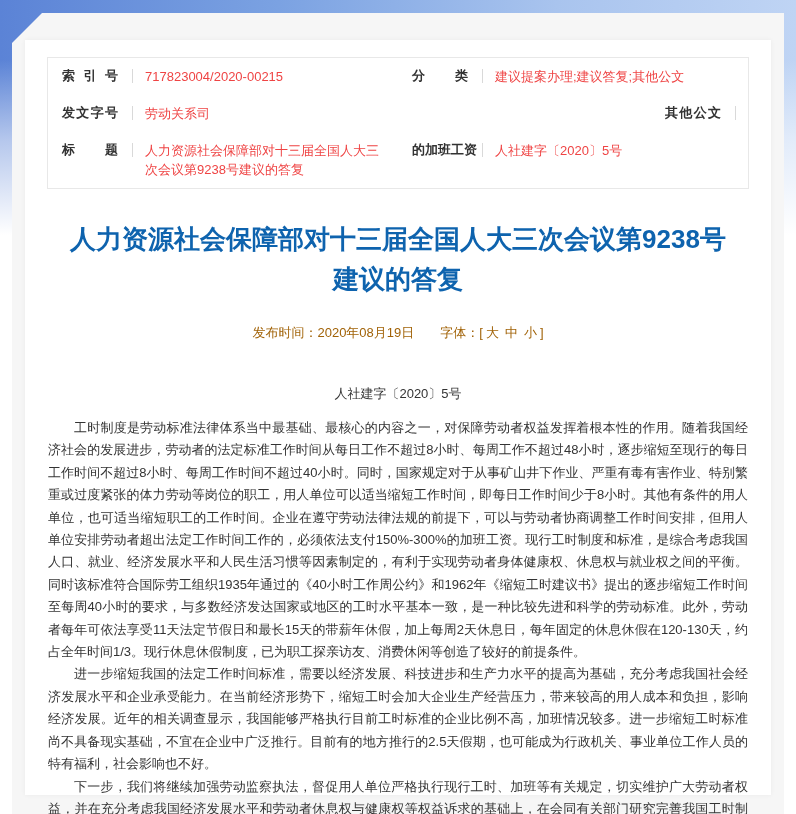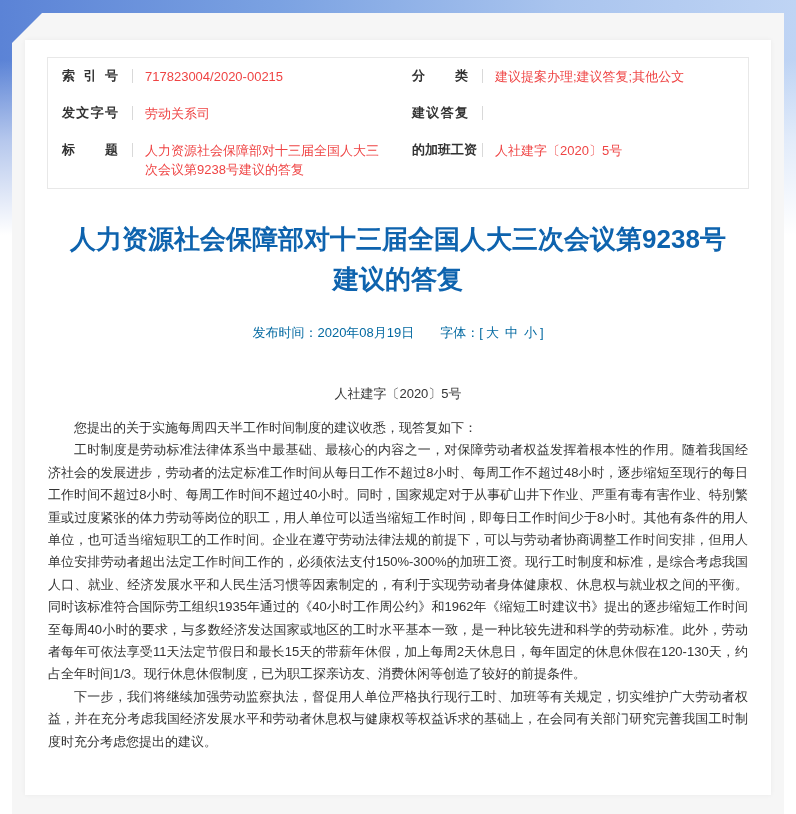--- a/index.html
+++ b/index.html
@@ -16,34 +16,34 @@
     clip-path:polygon(30px 0,100% 0,100% 100%,0 100%,0 30px);
   }
   .card{
     position:absolute;left:13px;right:13px;top:27px;height:755px;
     background:#ffffff;box-shadow:0 0 5px rgba(0,0,0,.05);
     box-sizing:border-box;padding:17px 22px 0 22px;
   }
   
   .info-table{border:1px solid #e8e8e8;}
   .info-row{display:flex;}
-  .info-cell{display:flex;width:50%;box-sizing:border-box;padding:9px 0;align-items:flex-start;}
+  .info-cell{display:flex;width:50%;box-sizing:border-box;padding:9px 0;align-items:flex-start;justify-content:flex-end;}
   .info-label{
     width:56px;flex:none;padding-left:14px;
     font-weight:bold;font-size:13px;color:#333;line-height:17px;
     text-align:justify;text-align-last:justify;white-space:nowrap;
   }
   .info-sep{width:1px;height:14px;flex:none;background:#d9d9d9;margin:2px 12px 0 14px;}
   .info-value{flex:1;padding-right:14px;font-size:13px;color:#ef4444;line-height:19px;}
   
   .article-title{
     margin:30px 18px 0 18px;text-align:center;
     font-size:26px;line-height:40px;font-weight:bold;color:#0e63ae;
   }
-  .meta-line{margin-top:25px;text-align:center;font-size:13px;color:#0369a1;}
+  .meta-line{margin-top:25px;text-align:center;font-size:13px;color:#a16207;}
   .meta-line .gap{display:inline-block;width:26px;}
   .font-size-btn{cursor:pointer;margin:0 3px;}
   
   .doc-number{margin-top:42px;text-align:center;font-size:13px;color:#333;line-height:20px;}
   .doc-body{margin-top:13px;padding:0 1px;}
   .doc-body p{
     margin:0;font-size:13px;line-height:22.4px;color:#333;
     text-indent:2em;text-align:justify;
   }
 </style>
@@ -66,21 +66,21 @@
           <div class="info-value">建议提案办理;建议答复;其他公文</div>
         </div>
       </div>
       <div class="info-row">
         <div class="info-cell">
           <div class="info-label">发文字号</div>
           <div class="info-sep"></div>
           <div class="info-value">劳动关系司</div>
         </div>
         <div class="info-cell">
-          <div class="info-label">建议答复</div>
+          <div class="info-label">其他公文</div>
           <div class="info-sep"></div>
         </div>
       </div>
       <div class="info-row">
         <div class="info-cell">
           <div class="info-label">标题</div>
           <div class="info-sep"></div>
           <div class="info-value">人力资源社会保障部对十三届全国人大三次会议第9238号建议的答复</div>
         </div>
         <div class="info-cell">
@@ -93,20 +93,20 @@
 
     <h1 class="article-title">人力资源社会保障部对十三届全国人大三次会议第9238号建议的答复</h1>
 
     <div class="meta-line">
       <span>发布时间：2020年08月19日</span><span class="gap"></span><span>字体：</span><span>[</span><span class="font-size-btn">大</span><span class="font-size-btn">中</span><span class="font-size-btn">小</span><span>]</span>
     </div>
 
     <div class="doc-number">人社建字〔2020〕5号</div>
 
     <div class="doc-body">
-      <p>您提出的关于实施每周四天半工作时间制度的建议收悉，现答复如下：</p>
       <p>工时制度是劳动标准法律体系当中最基础、最核心的内容之一，对保障劳动者权益发挥着根本性的作用。随着我国经济社会的发展进步，劳动者的法定标准工作时间从每日工作不超过8小时、每周工作不超过48小时，逐步缩短至现行的每日工作时间不超过8小时、每周工作时间不超过40小时。同时，国家规定对于从事矿山井下作业、严重有毒有害作业、特别繁重或过度紧张的体力劳动等岗位的职工，用人单位可以适当缩短工作时间，即每日工作时间少于8小时。其他有条件的用人单位，也可适当缩短职工的工作时间。企业在遵守劳动法律法规的前提下，可以与劳动者协商调整工作时间安排，但用人单位安排劳动者超出法定工作时间工作的，必须依法支付150%-300%的加班工资。现行工时制度和标准，是综合考虑我国人口、就业、经济发展水平和人民生活习惯等因素制定的，有利于实现劳动者身体健康权、休息权与就业权之间的平衡。同时该标准符合国际劳工组织1935年通过的《40小时工作周公约》和1962年《缩短工时建议书》提出的逐步缩短工作时间至每周40小时的要求，与多数经济发达国家或地区的工时水平基本一致，是一种比较先进和科学的劳动标准。此外，劳动者每年可依法享受11天法定节假日和最长15天的带薪年休假，加上每周2天休息日，每年固定的休息休假在120-130天，约占全年时间1/3。现行休息休假制度，已为职工探亲访友、消费休闲等创造了较好的前提条件。</p>
+      <p>进一步缩短我国的法定工作时间标准，需要以经济发展、科技进步和生产力水平的提高为基础，充分考虑我国社会经济发展水平和企业承受能力。在当前经济形势下，缩短工时会加大企业生产经营压力，带来较高的用人成本和负担，影响经济发展。近年的相关调查显示，我国能够严格执行目前工时标准的企业比例不高，加班情况较多。进一步缩短工时标准尚不具备现实基础，不宜在企业中广泛推行。目前有的地方推行的2.5天假期，也可能成为行政机关、事业单位工作人员的特有福利，社会影响也不好。</p>
       <p>下一步，我们将继续加强劳动监察执法，督促用人单位严格执行现行工时、加班等有关规定，切实维护广大劳动者权益，并在充分考虑我国经济发展水平和劳动者休息权与健康权等权益诉求的基础上，在会同有关部门研究完善我国工时制度时充分考虑您提出的建议。</p>
 
     </div>
 
   </div>
 </div>
 
 </body></html>

